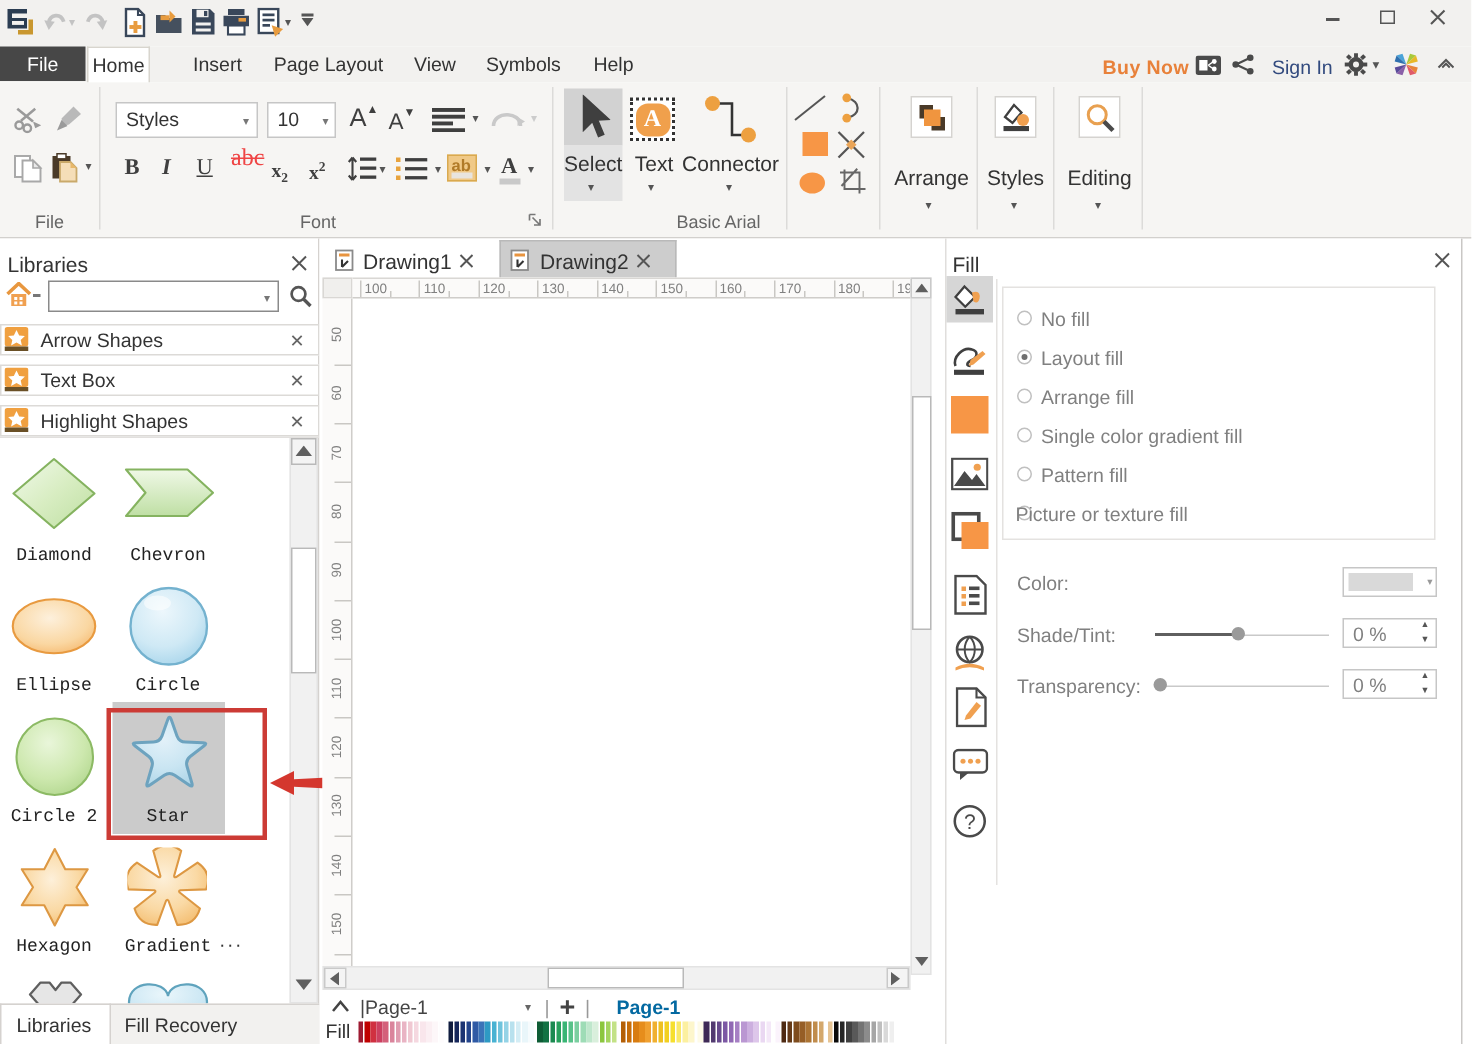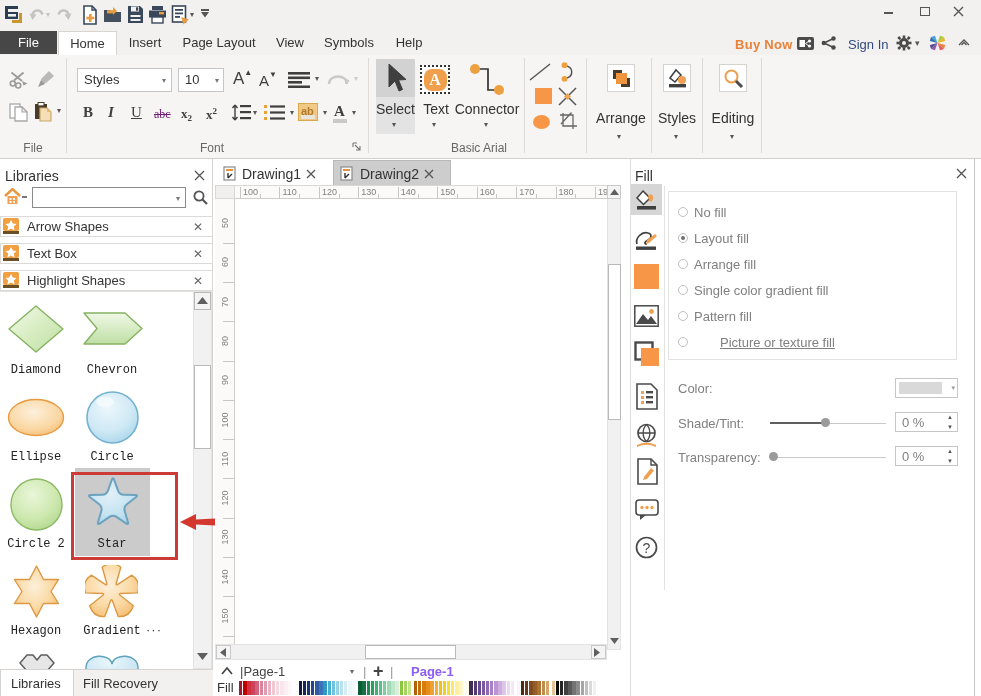--- a/index.html
+++ b/index.html
@@ -6,21 +6,21 @@
 body{width:981px;height:696px;overflow:hidden;font-family:"Liberation Sans",sans-serif;background:#fff;position:relative;}
 .abs{position:absolute;white-space:nowrap;}
 #app{position:absolute;left:0;top:0;width:981px;height:696px;background:#fff;}
 
 #titlebar{left:0;top:0;width:981px;height:31px;background:#f2f1ef;}
 #title{left:0;top:6px;width:981px;text-align:center;font-size:13px;color:#333;}
 
 #menubar{left:0;top:31px;width:981px;height:24px;background:#f2f1ef;}
 .menu{position:absolute;top:31px;height:23px;line-height:23px;font-size:13px;color:#333;text-align:center;}
 #filetab{left:0;top:31px;width:57px;height:23px;background:#474747;color:#fff;}
-#hometab{left:58px;top:31px;width:59px;height:24px;background:#fff;border:1px solid #d8d5ce;border-bottom:none;box-sizing:border-box;color:#333;}
+#hometab{left:58px;top:31px;width:42px;height:24px;background:#fff;border:1px solid #d8d5ce;border-bottom:none;box-sizing:border-box;color:#333;}
 
 #ribbon{left:0;top:55px;width:981px;height:104px;background:#f6f5f3;border-bottom:1px solid #d2d0cd;box-sizing:border-box;}
 .vsep{position:absolute;top:3px;width:1px;height:95px;background:#dcdbd9;}
 .glabel{position:absolute;top:86px;font-size:12px;color:#666;text-align:center;}
 .rbtxt{font-size:14px;color:#333;text-align:center;}
 
 #leftpanel{left:0;top:159px;width:213px;height:537px;background:#fff;border-right:1px solid #d5d2cf;box-sizing:border-box;}
 #rightpanel{left:630px;top:159px;width:345px;height:537px;background:#fff;border-left:1px solid #e0dedc;border-right:1px solid #c9c7c5;box-sizing:border-box;}
 #canvasarea{left:213px;top:159px;width:417px;height:537px;background:#fff;}
 .libhdr{position:absolute;left:0;width:213px;height:21px;border:1px solid #dcdad7;box-sizing:border-box;background:#fff;font-size:13px;color:#333;}
@@ -228,21 +228,21 @@
     <span class="abs" style="left:315px;top:74px;font-size:8px;color:#555;">▾</span>
     <svg class="abs" style="left:327px;top:70px;" width="24" height="16" viewBox="0 0 24 16">
       <path d="M2 14 C2 4 20 4 20 14" fill="none" stroke="#c9c9c9" stroke-width="2.4"></path>
       <path d="M18 8 L23 11 L18 14" fill="#c9c9c9"></path>
     </svg>
     <span class="abs" style="left:354px;top:74px;font-size:8px;color:#ccc;">▾</span>
 
     <div class="abs" style="left:83px;top:104px;font-size:15px;font-weight:bold;color:#3f3f3f;font-family:'Liberation Serif',serif;">B</div>
     <div class="abs" style="left:108px;top:104px;font-size:15px;font-weight:bold;font-style:italic;color:#3f3f3f;font-family:'Liberation Serif',serif;">I</div>
     <div class="abs" style="left:131px;top:104px;font-size:15px;color:#3f3f3f;text-decoration:underline;font-family:'Liberation Serif',serif;">U</div>
-    <div class="abs" style="left:154px;top:107px;font-size:12px;color:#701a75;text-decoration:line-through;font-family:'Liberation Serif',serif;">abc</div>
+    <div class="abs" style="left:154px;top:97px;font-size:16px;color:#ef4444;text-decoration:line-through;font-family:'Liberation Serif',serif;">abc</div>
     <div class="abs" style="left:181px;top:106px;font-size:13px;font-weight:bold;color:#3f3f3f;font-family:'Liberation Serif',serif;">x<span style="font-size:9px;vertical-align:-3px;">2</span></div>
     <div class="abs" style="left:206px;top:106px;font-size:13px;font-weight:bold;color:#3f3f3f;font-family:'Liberation Serif',serif;">x<span style="font-size:9px;vertical-align:5px;">2</span></div>
     <svg class="abs" style="left:231px;top:104px;" width="20" height="17" viewBox="0 0 20 17">
       <path d="M4 1 L4 16 M4 1 L1.5 4 M4 1 L6.5 4 M4 16 L1.5 13 M4 16 L6.5 13" stroke="#3f3f3f" stroke-width="1.4" fill="none"></path>
       <g fill="#3f3f3f">
           <rect x="9" y="1" width="11" height="2.2"></rect>
           <rect x="9" y="7" width="11" height="2.2"></rect>
           <rect x="9" y="13" width="11" height="2.2"></rect>
         </g>
     </svg>
@@ -646,21 +646,21 @@
     <div class="sbthumb" style="left:365px;top:645px;width:91px;height:14px;"></div>
 
     <svg class="abs" style="left:221px;top:666px;" width="12" height="9" viewBox="0 0 12 9">
         <path d="M1 8 L6 2 L11 8" fill="none" stroke="#444" stroke-width="1.7"></path>
       </svg>
     <div class="abs" style="left:240px;top:664px;font-size:13px;color:#444;">|Page-1</div>
     <span class="abs" style="left:350px;top:667px;font-size:8px;color:#666;">▾</span>
     <div class="abs" style="left:363px;top:664px;font-size:13px;color:#999;">|</div>
     <div class="abs" style="left:373px;top:661px;font-size:18px;color:#444;font-weight:bold;">+</div>
     <div class="abs" style="left:390px;top:664px;font-size:13px;color:#999;">|</div>
-    <div class="abs" style="left:411px;top:664px;font-size:13px;font-weight:bold;color:#8b5cf6;">Page-1</div>
+    <div class="abs" style="left:411px;top:664px;font-size:13px;font-weight:bold;color:#0369a1;">Page-1</div>
 
     <div class="abs" style="left:217px;top:680px;font-size:13px;color:#333;">Fill</div>
     <div class="abs" id="palette" style="left:239px;top:681px;height:14px;">
         <div style="position:absolute;left:0px;top:0;width:3.4px;height:14px;background:#9e1b32;"></div>
         <div style="position:absolute;left:4.12px;top:0;width:3.4px;height:14px;background:#c00000;"></div>
         <div style="position:absolute;left:8.24px;top:0;width:3.4px;height:14px;background:#d03040;"></div>
         <div style="position:absolute;left:12.36px;top:0;width:3.4px;height:14px;background:#cc4060;"></div>
         <div style="position:absolute;left:16.48px;top:0;width:3.4px;height:14px;background:#d4607a;"></div>
         <div style="position:absolute;left:20.6px;top:0;width:3.4px;height:14px;background:#da849c;"></div>
         <div style="position:absolute;left:24.720000000000002px;top:0;width:3.4px;height:14px;background:#e09cb0;"></div>
@@ -816,21 +816,21 @@
     <div class="radio" style="left:678px;top:233px;"></div>
       <div class="abs radiolbl" style="left:694px;top:231px;">Layout fill</div>
     <div class="abs" style="left:681px;top:236px;width:4px;height:4px;border-radius:50%;background:#6f6f6f;"></div>
     <div class="radio" style="left:678px;top:259px;"></div>
       <div class="abs radiolbl" style="left:694px;top:257px;">Arrange fill</div>
     <div class="radio" style="left:678px;top:285px;"></div>
       <div class="abs radiolbl" style="left:694px;top:283px;">Single color gradient fill</div>
     <div class="radio" style="left:678px;top:311px;"></div>
       <div class="abs radiolbl" style="left:694px;top:309px;">Pattern fill</div>
     <div class="radio" style="left:678px;top:337px;"></div>
-      <div class="abs radiolbl" style="left:720px;top:335px;text-decoration:underline;">Picture or texture fill</div>
+      <div class="abs radiolbl" style="left:677px;top:335px;">Picture or texture fill</div>
 
     <div class="abs radiolbl" style="left:678px;top:381px;">Color:</div>
     <div class="abs" style="left:895px;top:378px;width:63px;height:20px;border:1px solid #c6c6c6;background:#fff;box-sizing:border-box;">
       <div style="position:absolute;left:3px;top:3px;width:43px;height:12px;background:#d9d9d9;"></div>
       <span style="position:absolute;right:2px;top:5px;font-size:7px;color:#999;">▾</span>
     </div>
 
     <div class="abs radiolbl" style="left:678px;top:416px;">Shade/Tint:</div>
     <div class="abs" style="left:770px;top:422px;width:56px;height:2px;background:#5f5f5f;"></div>
     <div class="abs" style="left:826px;top:422.5px;width:60px;height:1.4px;background:#c9c9c9;"></div>

